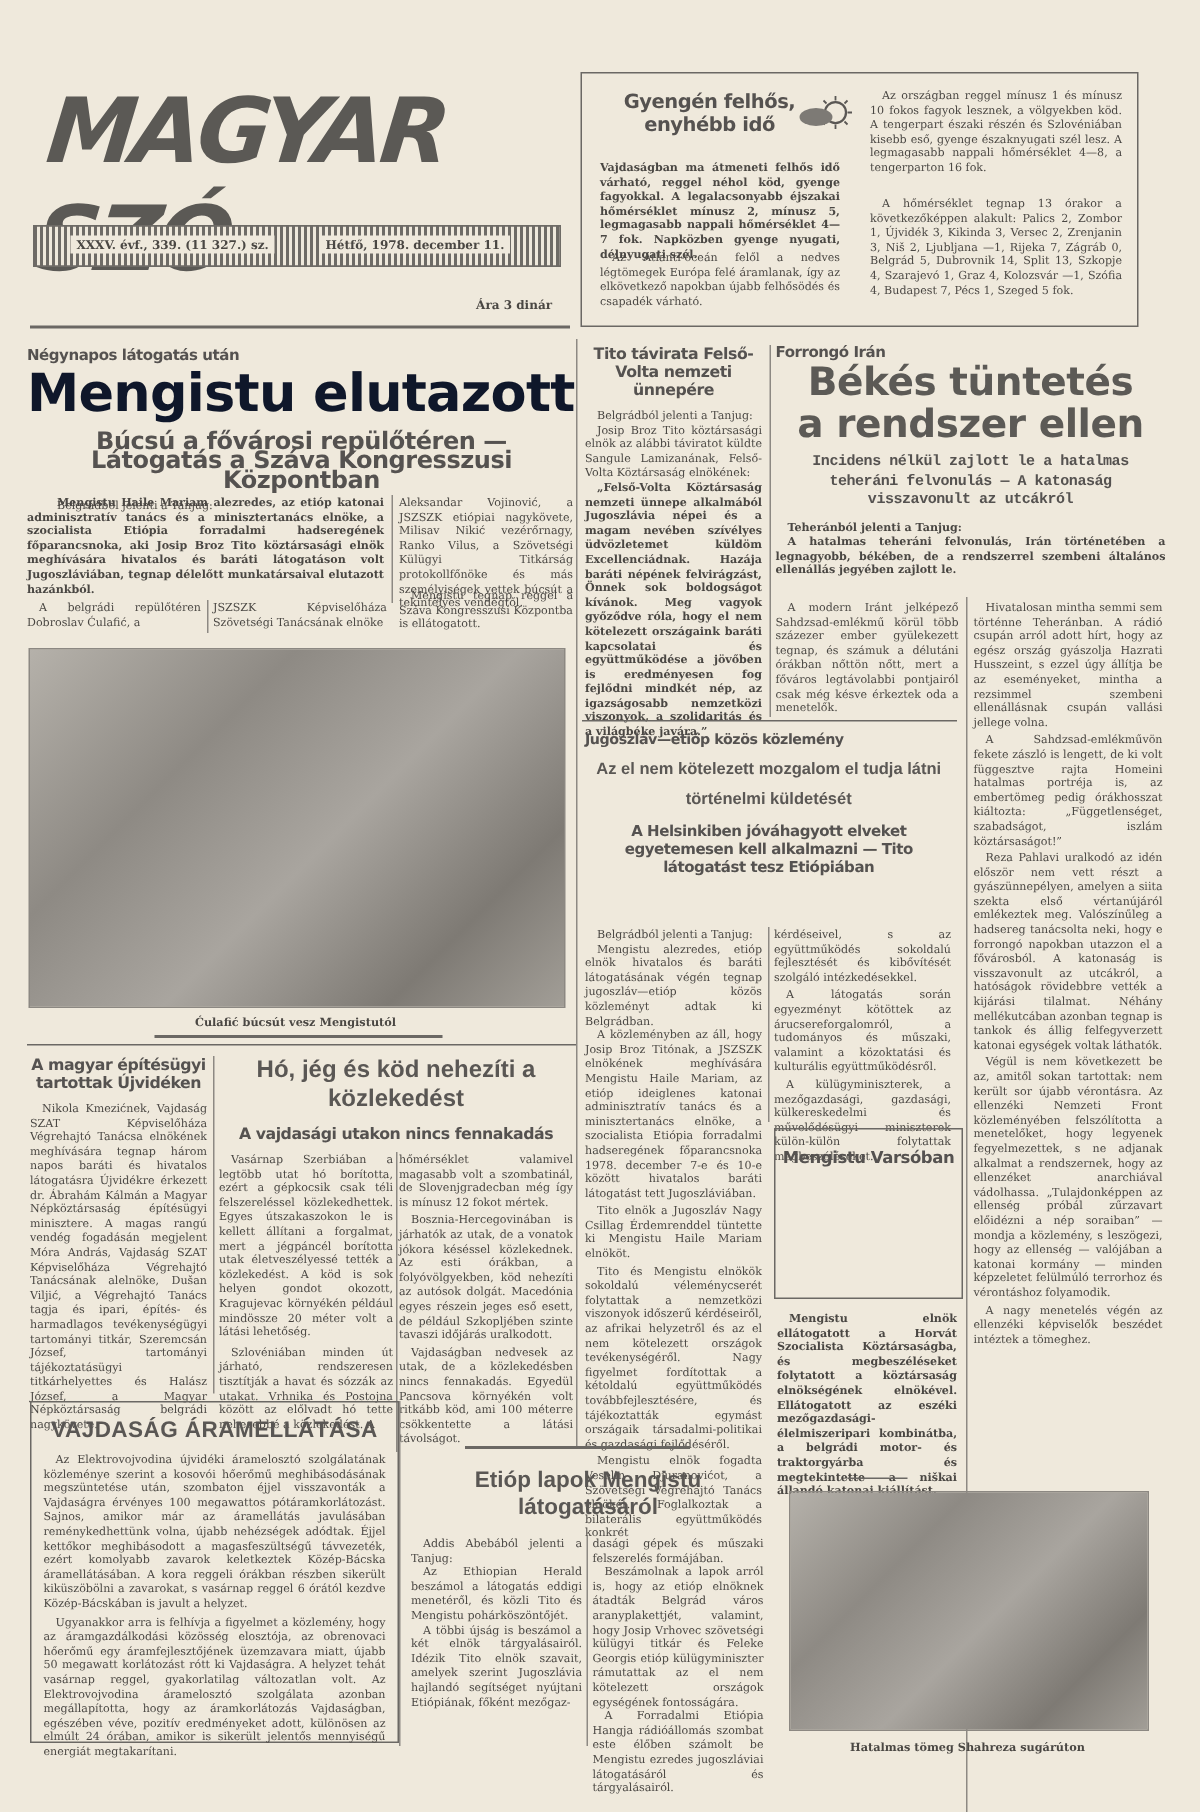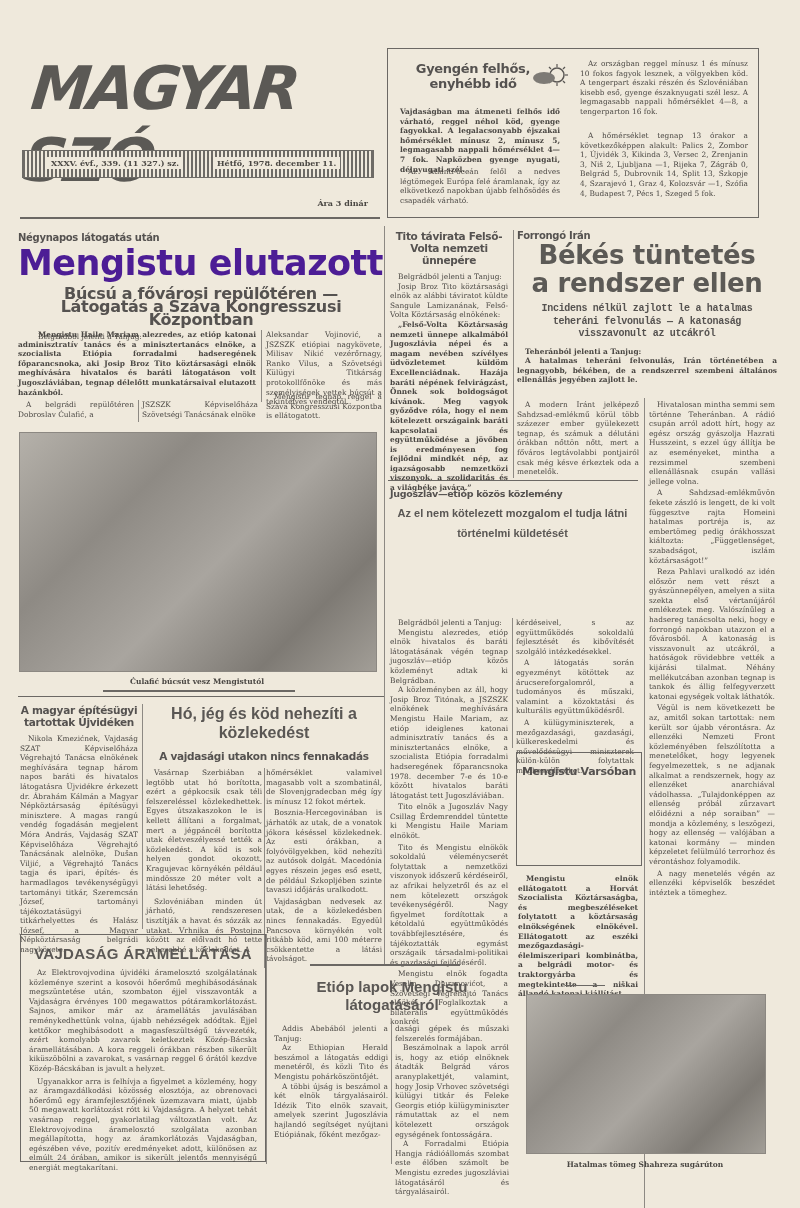--- a/index.html
+++ b/index.html
@@ -48,21 +48,21 @@
     <ellipse cx="12" cy="15" rx="11" ry="6" fill="#7d7a75"></ellipse>
   </svg>
   <div class="txt bold" style="position:absolute;left:12px;top:58px;width:160px;">Vajdaságban ma átmeneti felhős idő várható, reggel néhol köd, gyenge fagyokkal. A legalacsonyabb éjszakai hőmérséklet mínusz 2, mínusz 5, legmagasabb nappali hőmérséklet 4—7 fok. Napközben gyenge nyugati, délnyugati szél.</div>
   <div class="txt" style="position:absolute;left:12px;top:118px;width:160px;text-indent:8px;">Az Atlanti-óceán felől a nedves légtömegek Európa felé áramlanak, így az elkövetkező napokban újabb felhősödés és csapadék várható.</div>
   <div class="txt" style="position:absolute;left:192px;top:10px;width:168px;text-indent:8px;">Az országban reggel mínusz 1 és mínusz 10 fokos fagyok lesznek, a völgyekben köd. A tengerpart északi részén és Szlovéniában kisebb eső, gyenge északnyugati szél lesz. A legmagasabb nappali hőmérséklet 4—8, a tengerparton 16 fok.</div>
   <div class="txt" style="position:absolute;left:192px;top:82px;width:168px;text-indent:8px;">A hőmérséklet tegnap 13 órakor a következőképpen alakult: Palics 2, Zombor 1, Újvidék 3, Kikinda 3, Versec 2, Zrenjanin 3, Niš 2, Ljubljana —1, Rijeka 7, Zágráb 0, Belgrád 5, Dubrovnik 14, Split 13, Szkopje 4, Szarajevó 1, Graz 4, Kolozsvár —1, Szófia 4, Budapest 7, Pécs 1, Szeged 5 fok.</div>
 </div>
 
 <div class="abs" style="left:18px;top:232px;width:366px;">
   <div class="cond" style="font-size:10px;">Négynapos látogatás után</div>
-  <div style="font-family:'DejaVu Sans',sans-serif;font-weight:bold;font-size:35px;line-height:40px;color:#4c1d95;letter-spacing:-0.5px;">Mengistu elutazott</div>
+  <div style="font-family:'DejaVu Sans',sans-serif;font-weight:bold;font-size:35px;line-height:40px;color:#0f172a;letter-spacing:-0.5px;">Mengistu elutazott</div>
   <div class="cond center" style="font-size:16px;line-height:13px;margin:4px 18px 0 18px;">Búcsú a fővárosi repülőtéren — Látogatás a Száva Kongresszusi Központban</div>
   <div class="txt" style="margin-top:6px;text-indent:20px;">Belgrádból jelenti a Tanjug:</div>
   <div class="txt bold" style="position:absolute;left:0;top:98px;width:238px;text-indent:20px;">Mengistu Haile Mariam alezredes, az etióp katonai adminisztratív tanács és a minisztertanács elnöke, a szocialista Etiópia forradalmi hadseregének főparancsnoka, aki Josip Broz Tito köztársasági elnök meghívására hivatalos és baráti látogatáson volt Jugoszláviában, tegnap délelőtt munkatársaival elutazott hazánkból.</div>
   <div class="vrule" style="left:243px;top:98px;height:72px;"></div>
   <div class="txt" style="position:absolute;left:248px;top:98px;width:116px;">Aleksandar Vojinović, a JSZSZK etiópiai nagykövete, Milisav Nikić vezérőrnagy, Ranko Vilus, a Szövetségi Külügyi Titkárság protokollfőnöke és más személyiségek vettek búcsút a tekintélyes vendégtől.</div>
   <div class="txt" style="position:absolute;left:248px;top:160px;width:116px;text-indent:8px;">Mengistu tegnap reggel a Száva Kongresszusi Központba is ellátogatott.</div>
   <div class="txt" style="position:absolute;left:0;top:168px;width:116px;text-indent:8px;">A belgrádi repülőtéren Dobroslav Ćulafić, a</div>
   <div class="vrule" style="left:120px;top:168px;height:22px;"></div>
   <div class="txt" style="position:absolute;left:124px;top:168px;width:116px;">JSZSZK Képviselőháza Szövetségi Tanácsának elnöke</div>
 </div>
@@ -98,20 +98,21 @@
     <div class="txt" style="text-indent:8px;margin-top:2px;">Reza Pahlavi uralkodó az idén először nem vett részt a gyászünnepélyen, amelyen a siita szekta első vértanújáról emlékeztek meg. Valószínűleg a hadsereg tanácsolta neki, hogy e forrongó napokban utazzon el a fővárosból. A katonaság is visszavonult az utcákról, a hatóságok rövidebbre vették a kijárási tilalmat. Néhány mellékutcában azonban tegnap is tankok és állig felfegyverzett katonai egységek voltak láthatók.</div>
     <div class="txt" style="text-indent:8px;margin-top:2px;">Végül is nem következett be az, amitől sokan tartottak: nem került sor újabb vérontásra. Az ellenzéki Nemzeti Front közleményében felszólította a menetelőket, hogy legyenek fegyelmezettek, s ne adjanak alkalmat a rendszernek, hogy az ellenzéket anarchiával vádolhassa. „Tulajdonképpen az ellenség próbál zűrzavart előidézni a nép soraiban” — mondja a közlemény, s leszögezi, hogy az ellenség — valójában a katonai kormány — minden képzeletet felülmúló terrorhoz és vérontáshoz folyamodik.</div>
     <div class="txt" style="text-indent:8px;margin-top:2px;">A nagy menetelés végén az ellenzéki képviselők beszédet intéztek a tömeghez.</div>
   </div>
 </div>
 
 <div class="rule" style="left:388px;top:480px;width:250px;height:1px;"></div>
 <div class="abs" style="left:390px;top:488px;width:245px;">
   <div class="cond" style="font-size:9.5px;">Jugoszláv—etióp közös közlemény</div>
   <div class="hsans center" style="font-size:11px;line-height:20px;margin-top:4px;">Az el nem kötelezett mozgalom el tudja látni történelmi küldetését</div>
+  <div class="cond center" style="font-size:10px;line-height:12px;margin-top:6px;">A Helsinkiben jóváhagyott elveket egyetemesen kell alkalmazni — Tito látogatást tesz Etiópiában</div>
   <div class="abs" style="left:0;top:130px;width:118px;">
     <div class="txt" style="text-indent:8px;">Belgrádból jelenti a Tanjug:</div>
     <div class="txt" style="text-indent:8px;">Mengistu alezredes, etióp elnök hivatalos és baráti látogatásának végén tegnap jugoszláv—etióp közös közleményt adtak ki Belgrádban.</div>
     <div class="txt" style="text-indent:8px;">A közleményben az áll, hogy Josip Broz Titónak, a JSZSZK elnökének meghívására Mengistu Haile Mariam, az etióp ideiglenes katonai adminisztratív tanács és a minisztertanács elnöke, a szocialista Etiópia forradalmi hadseregének főparancsnoka 1978. december 7-e és 10-e között hivatalos baráti látogatást tett Jugoszláviában.</div>
     <div class="txt" style="text-indent:8px;margin-top:2px;">Tito elnök a Jugoszláv Nagy Csillag Érdemrenddel tüntette ki Mengistu Haile Mariam elnököt.</div>
     <div class="txt" style="text-indent:8px;margin-top:2px;">Tito és Mengistu elnökök sokoldalú véleménycserét folytattak a nemzetközi viszonyok időszerű kérdéseiről, az afrikai helyzetről és az el nem kötelezett országok tevékenységéről. Nagy figyelmet fordítottak a kétoldalú együttműködés továbbfejlesztésére, és tájékoztatták egymást országaik társadalmi-politikai és gazdasági fejlődéséről.</div>
     <div class="txt" style="text-indent:8px;margin-top:2px;">Mengistu elnök fogadta Veselin Djuranovićot, a Szövetségi Végrehajtó Tanács elnökét. Foglalkoztak a bilaterális együttműködés konkrét</div>
   </div>
   <div class="vrule" style="left:122px;top:130px;height:130px;"></div>
   <div class="abs" style="left:126px;top:130px;width:118px;">

